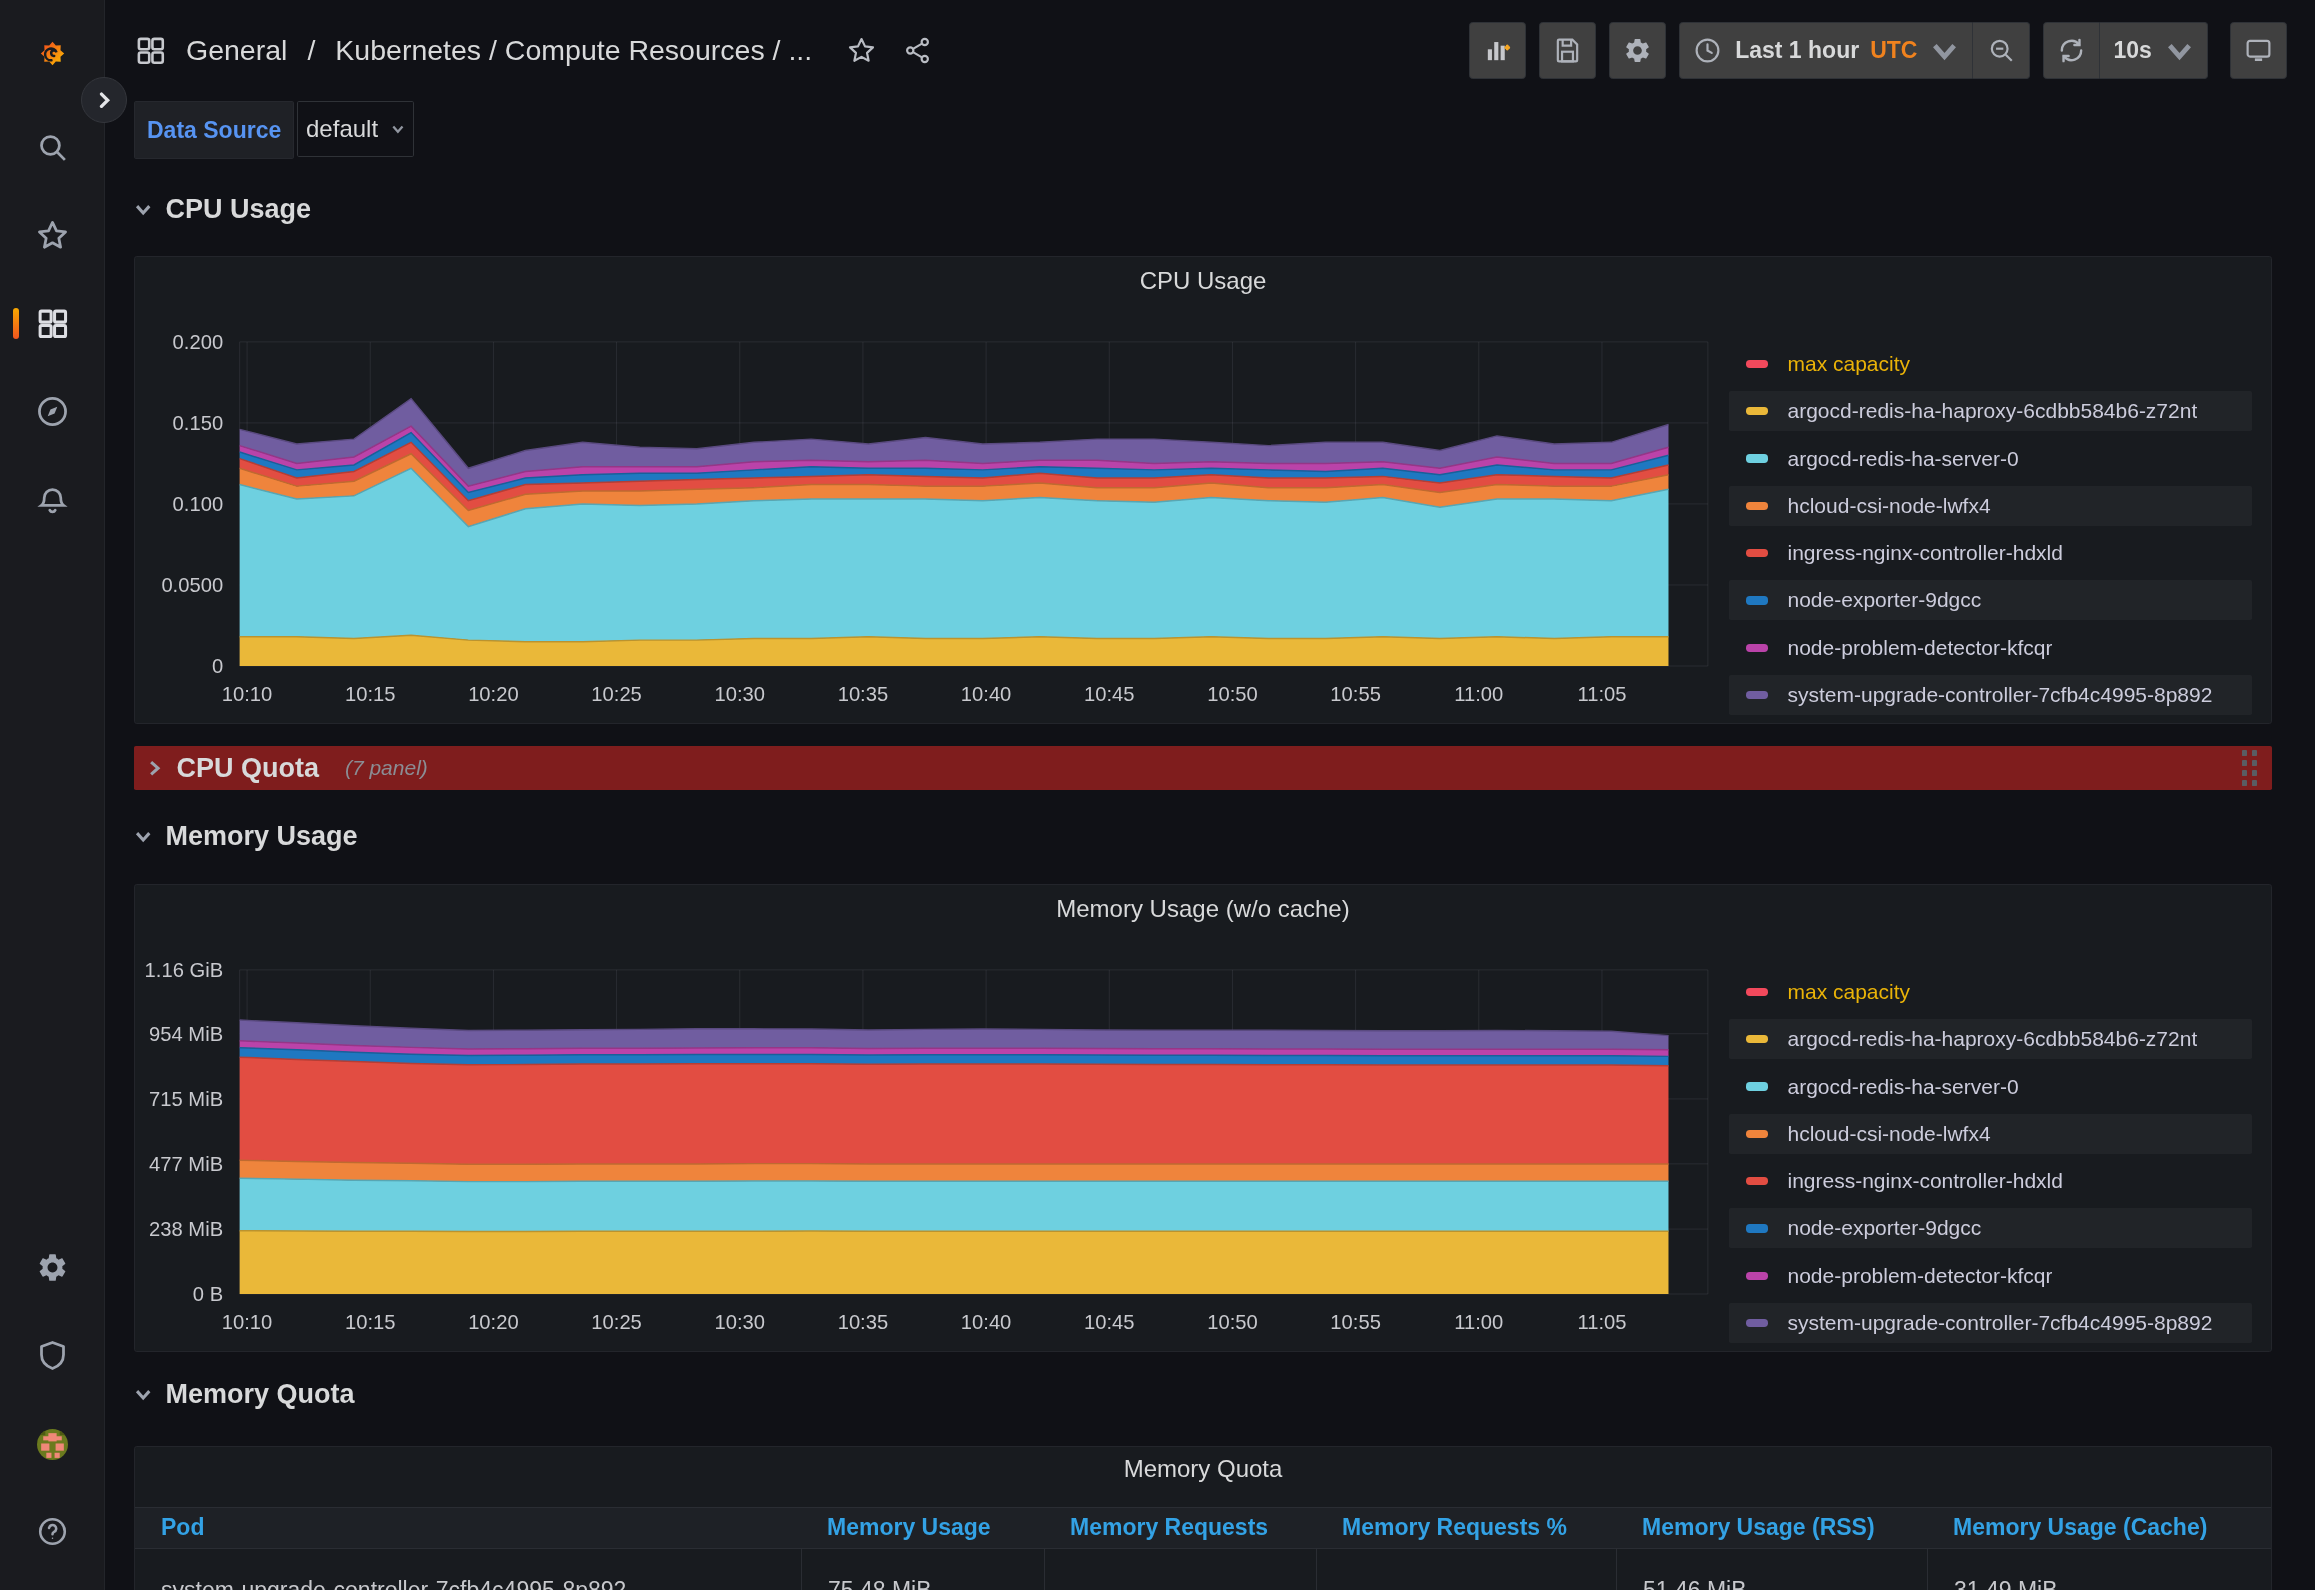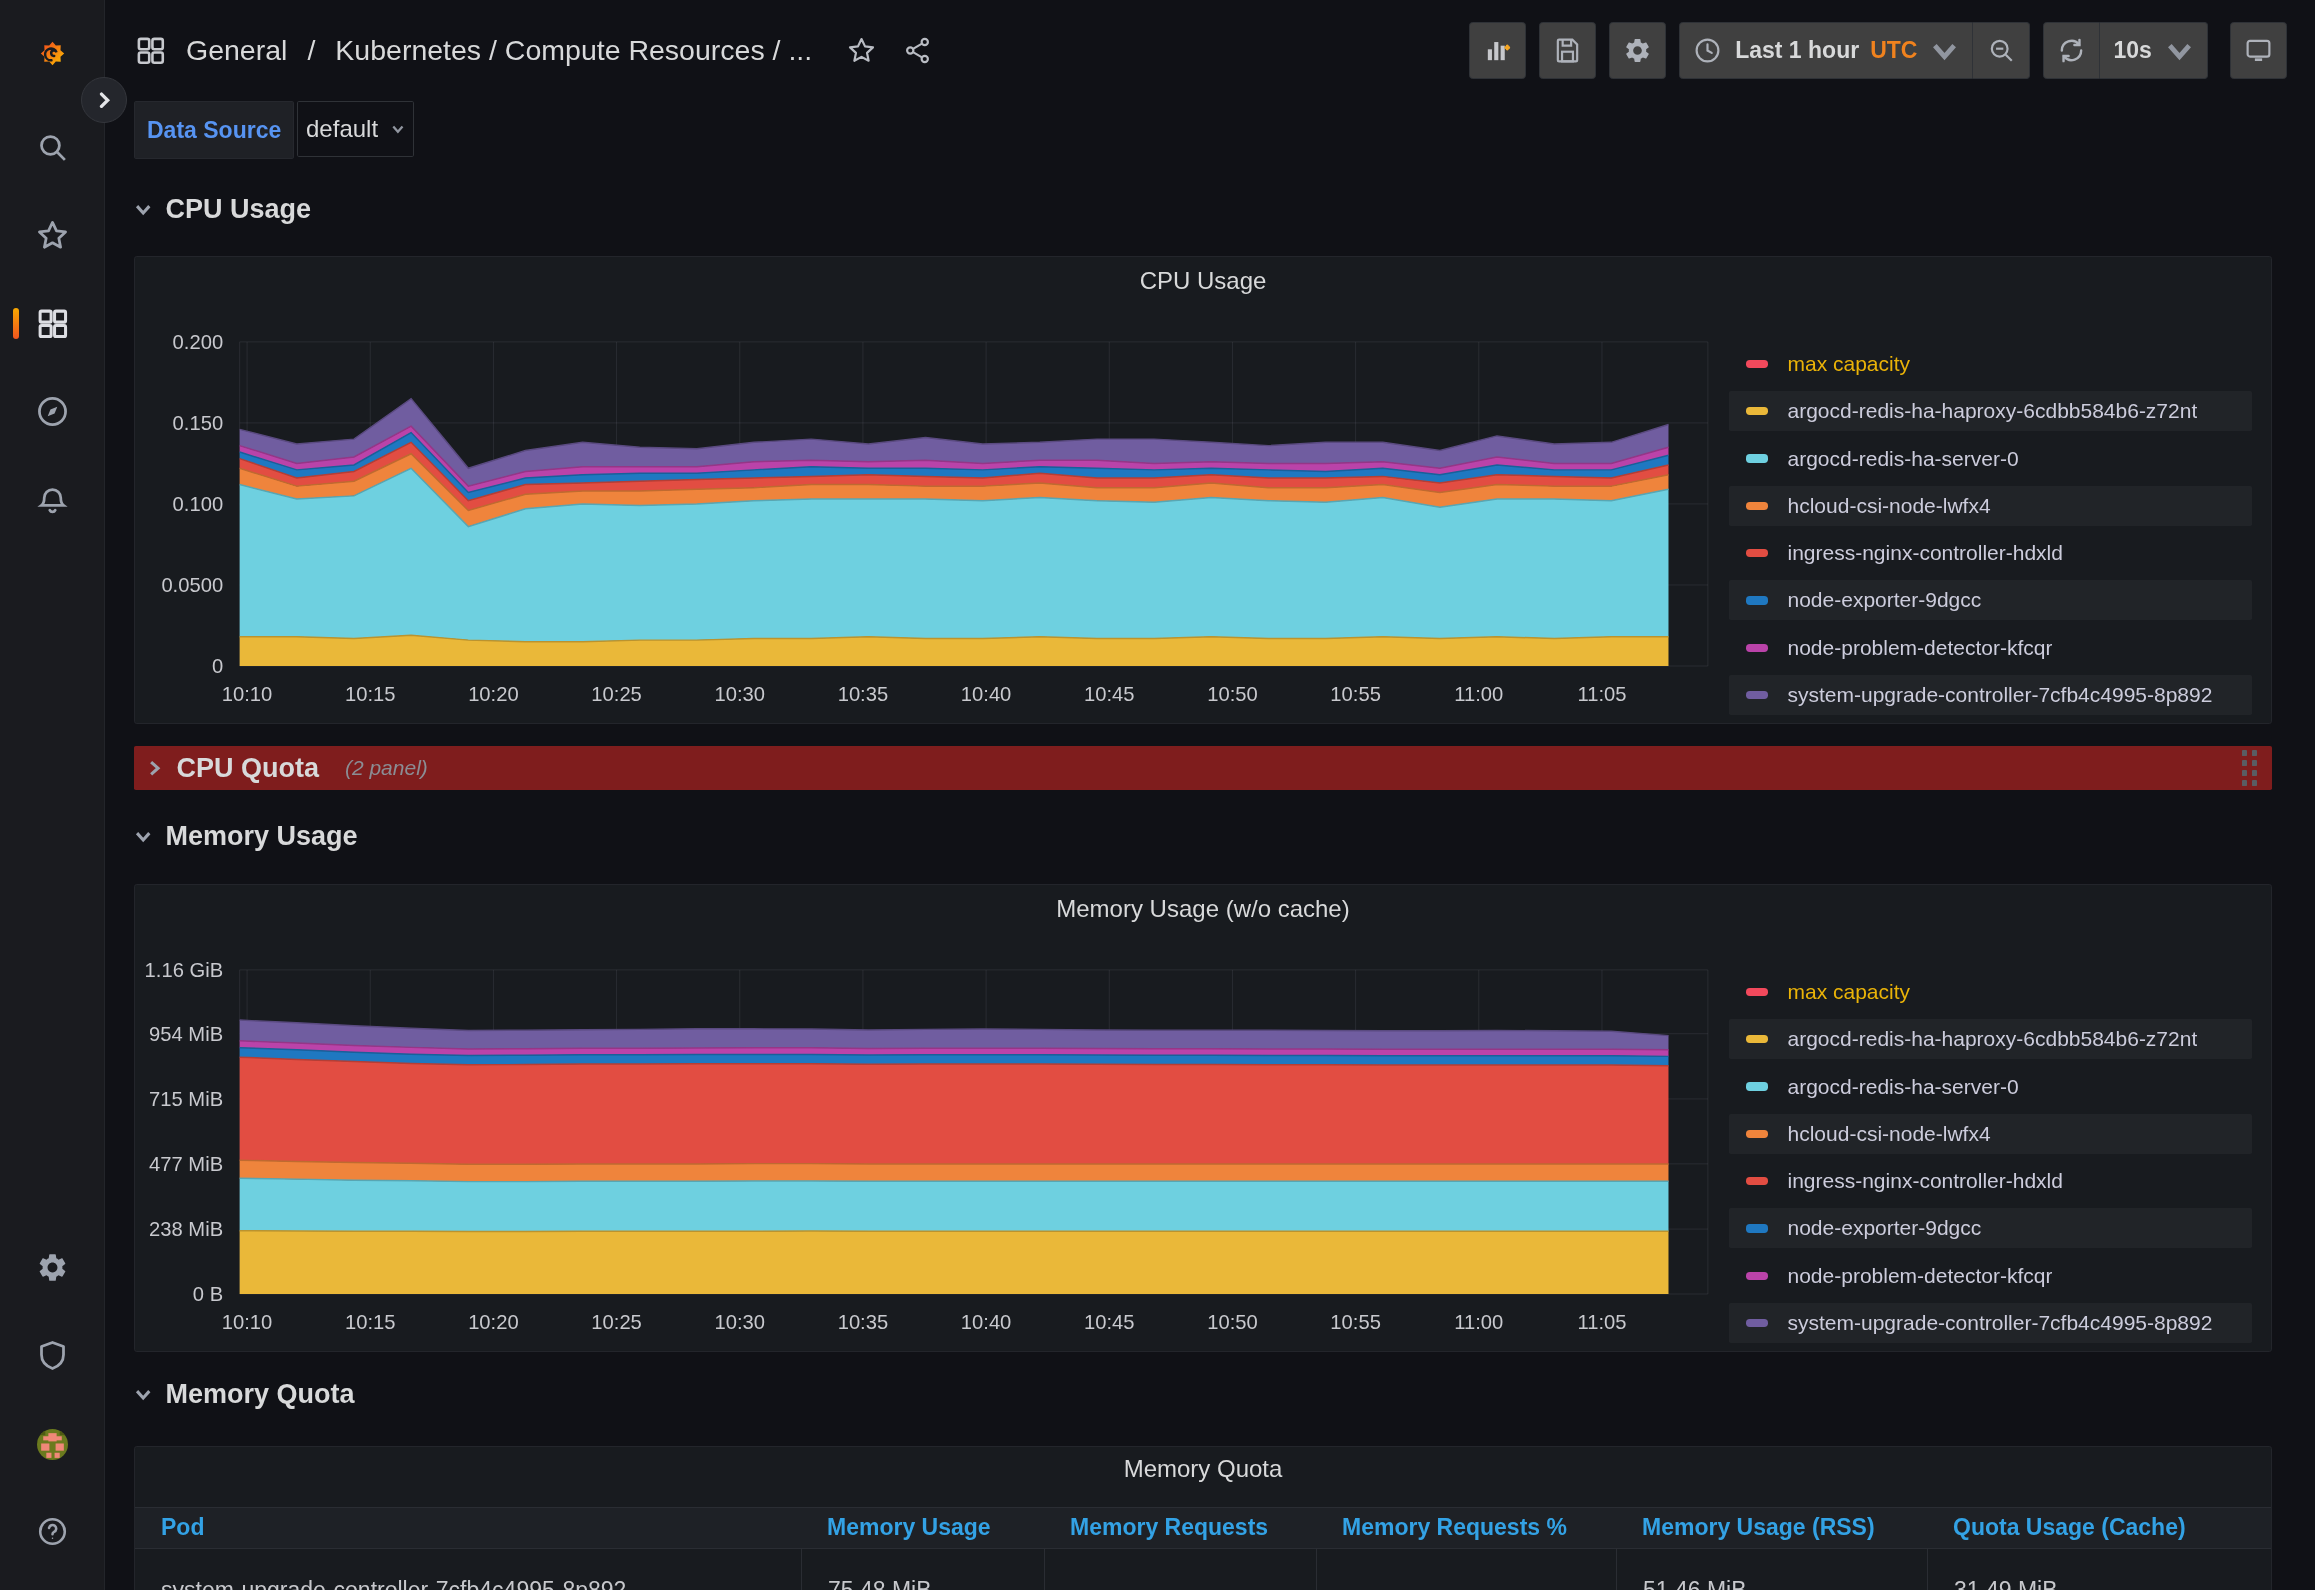--- a/index.html
+++ b/index.html
@@ -377,21 +377,21 @@
               </div>
           </div>
         </div>
       </div>
 
       <div class="row-head row-collapsed h48 mt24">
         <svg class="chev" width="18.4" height="18.4" viewBox="0 0 12 12" fill="none" stroke="currentColor" stroke-width="2">
             <polyline points="4,2 8.5,6 4,10"></polyline>
           </svg>
         <span class="rh-title">CPU Quota</span>
-        <span class="rh-meta">(2 panel)</span>
+        <span class="rh-meta">(7 panel)</span>
         <span class="drag-dots">
             <i></i>
             <i></i>
             <i></i>
             <i></i>
             <i></i>
             <i></i>
             <i></i>
             <i></i>
           </span>
@@ -506,21 +506,21 @@
       </div>
 
       <div class="panel mt33" style="height:441px">
         <div class="panel-title" style="height:44px">Memory Quota</div>
         <div class="tbl-head">
           <span class="th">Pod</span>
           <span class="th">Memory Usage</span>
           <span class="th">Memory Requests</span>
           <span class="th">Memory Requests %</span>
           <span class="th">Memory Usage (RSS)</span>
-          <span class="th">Quota Usage (Cache)</span>
+          <span class="th">Memory Usage (Cache)</span>
         </div>
         <div class="tbl-row">
           <span class="td">system-upgrade-controller-7cfb4c4995-8p892</span>
           <span class="td">75.48 MiB</span>
           <span class="td">-</span>
           <span class="td">-</span>
           <span class="td">51.46 MiB</span>
           <span class="td">31.49 MiB</span>
         </div>
       </div>

